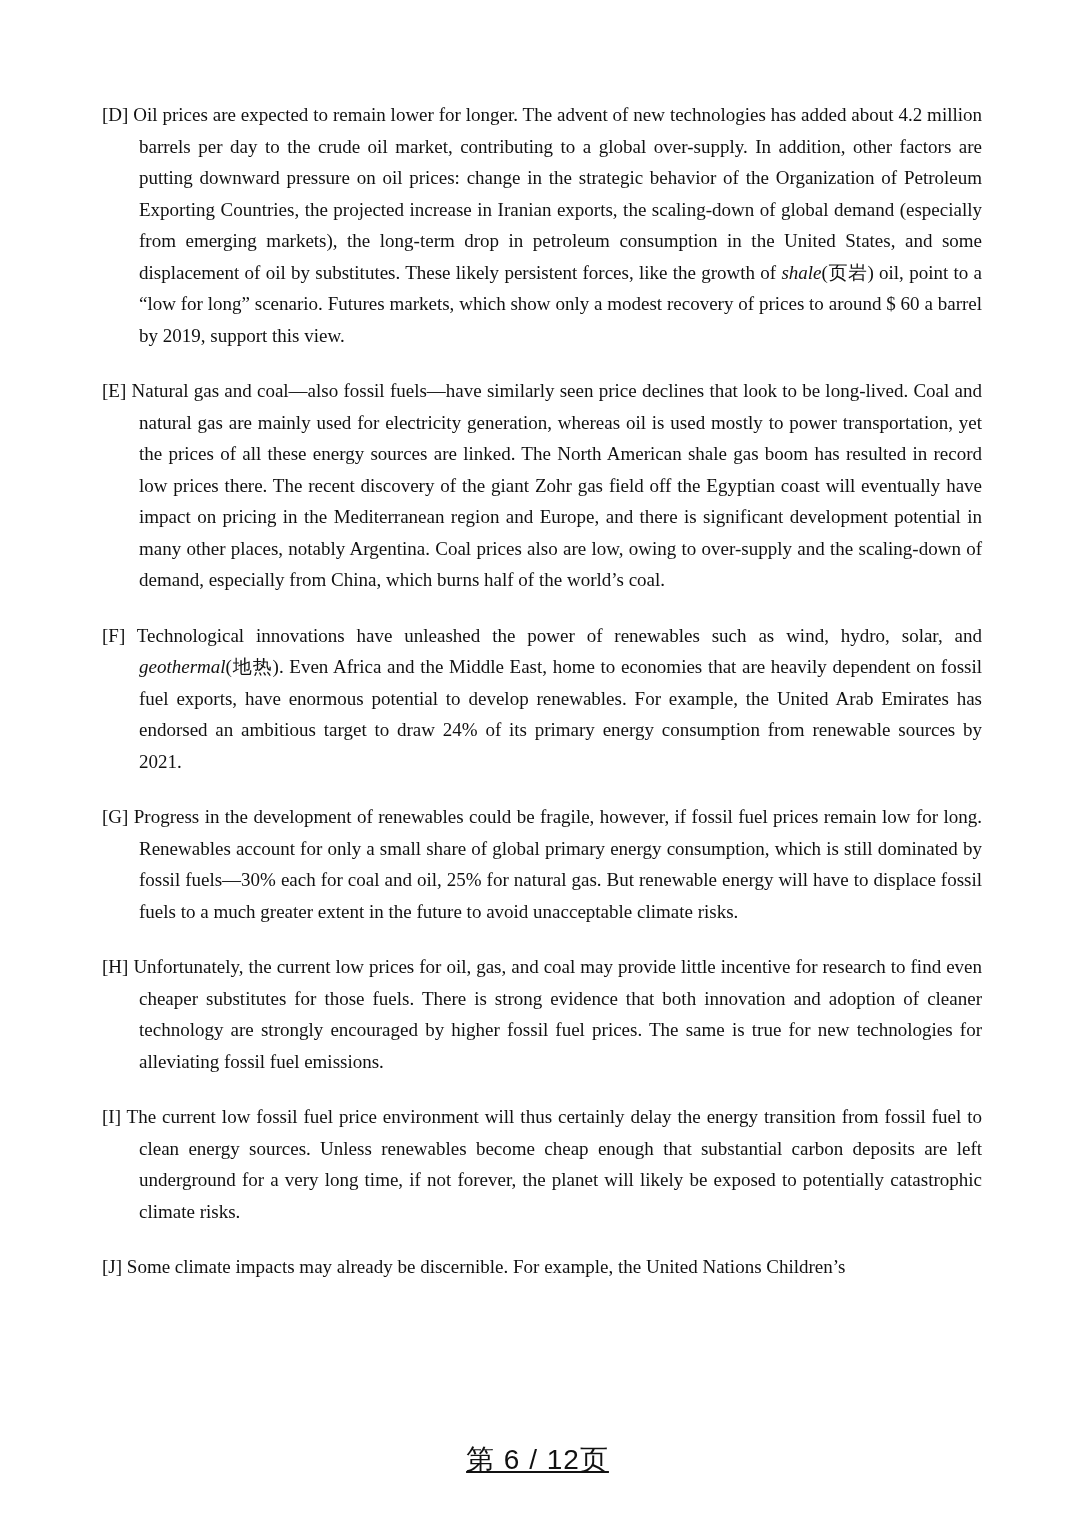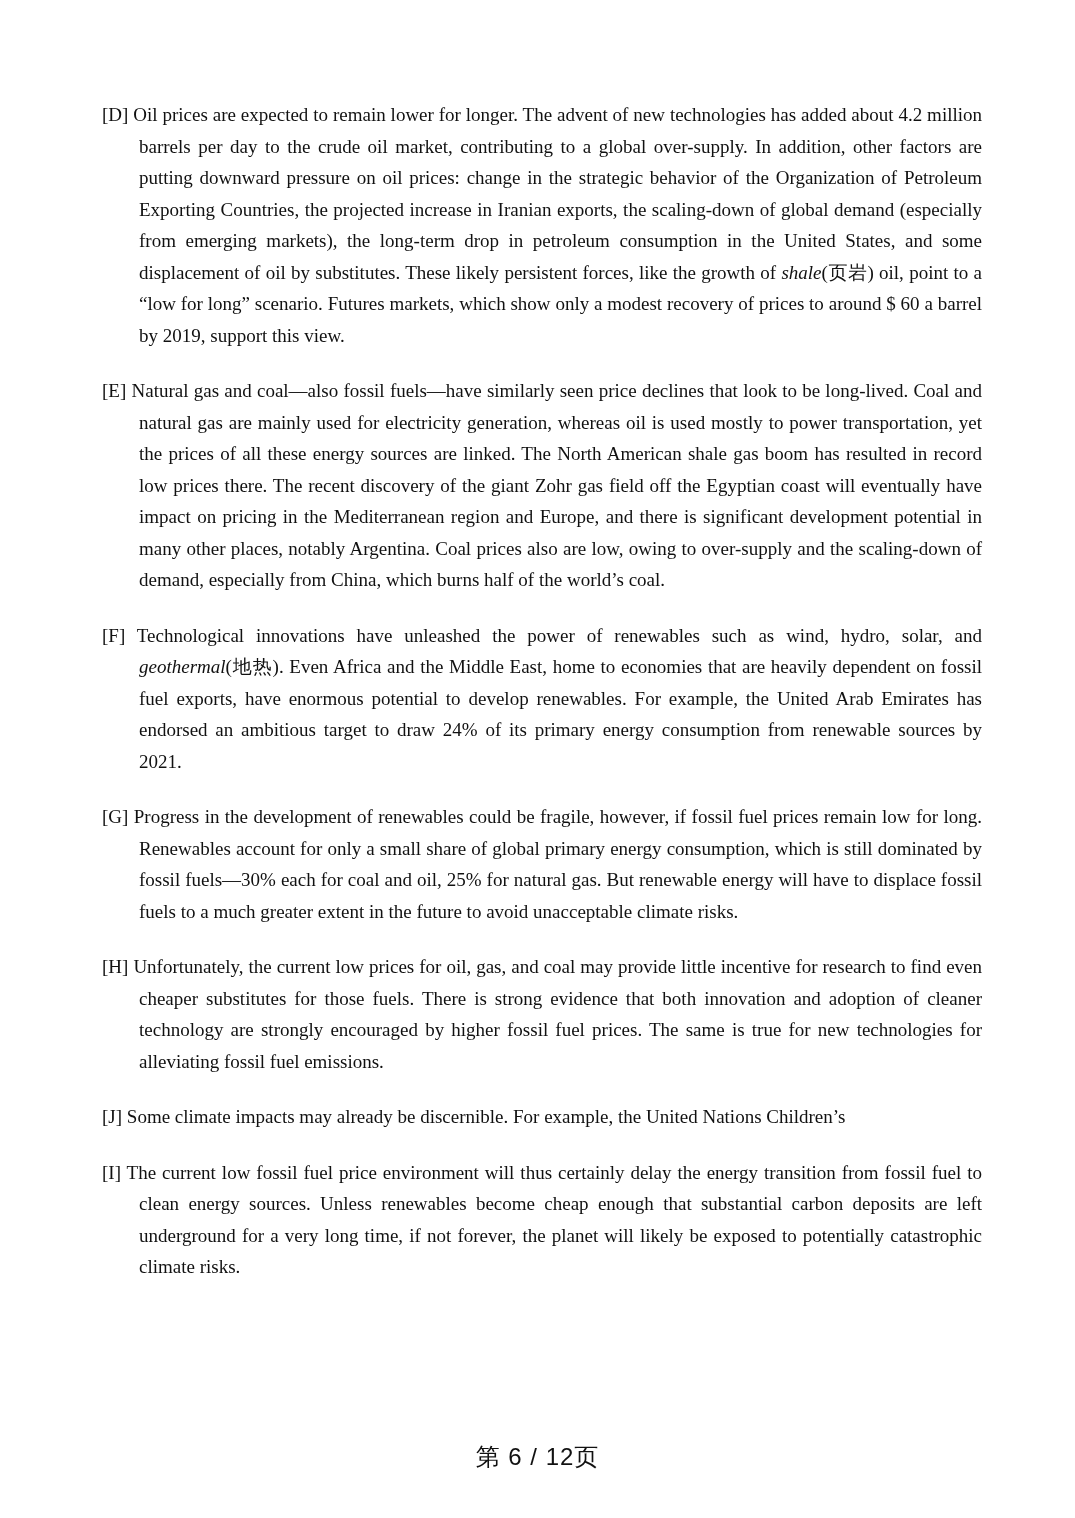--- a/index.html
+++ b/index.html
@@ -35,34 +35,35 @@
   .italic {
     font-style: italic;
   }
   .footer {
     position: absolute;
     left: 0;
     top: 1441px;
     width: 1075px;
     text-align: center;
     font-family: "Liberation Sans", sans-serif;
-    font-size: 24px;
+    font-size: 28px;
     color: #111111;
     letter-spacing: 1px;
+    text-decoration: underline;
   }
 </style>
 </head>
 <body>
 
 <div class="page">
   <main class="content" id="paragraphs">
       <p class="para"><span>[D]</span> <span>Oil prices are expected to remain lower for longer. The advent of new technologies has added about 4.2 million barrels per day to the crude oil market, contributing to a global over-supply. In addition, other factors are putting downward pressure on oil prices: change in the strategic behavior of the Organization of Petroleum Exporting Countries, the projected increase in Iranian exports, the scaling-down of global demand (especially from emerging markets), the long-term drop in petroleum consumption in the United States, and some displacement of oil by substitutes. These likely persistent forces, like the growth of </span><span class="italic">shale</span><span>(页岩) oil, point to a “low for long” scenario. Futures markets, which show only a modest recovery of prices to around $ 60 a barrel by 2019, support this view.</span></p>
       <p class="para"><span>[E]</span> <span>Natural gas and coal—also fossil fuels—have similarly seen price declines that look to be long-lived. Coal and natural gas are mainly used for electricity generation, whereas oil is used mostly to power transportation, yet the prices of all these energy sources are linked. The North American shale gas boom has resulted in record low prices there. The recent discovery of the giant Zohr gas field off the Egyptian coast will eventually have impact on pricing in the Mediterranean region and Europe, and there is significant development potential in many other places, notably Argentina. Coal prices also are low, owing to over-supply and the scaling-down of demand, especially from China, which burns half of the world’s coal.</span></p>
       <p class="para"><span>[F]</span> <span>Technological innovations have unleashed the power of renewables such as wind, hydro, solar, and </span><span class="italic">geothermal</span><span>(地热). Even Africa and the Middle East, home to economies that are heavily dependent on fossil fuel exports, have enormous potential to develop renewables. For example, the United Arab Emirates has endorsed an ambitious target to draw 24% of its primary energy consumption from renewable sources by 2021.</span></p>
       <p class="para"><span>[G]</span> <span>Progress in the development of renewables could be fragile, however, if fossil fuel prices remain low for long. Renewables account for only a small share of global primary energy consumption, which is still dominated by fossil fuels—30% each for coal and oil, 25% for natural gas. But renewable energy will have to displace fossil fuels to a much greater extent in the future to avoid unacceptable climate risks.</span></p>
       <p class="para"><span>[H]</span> <span>Unfortunately, the current low prices for oil, gas, and coal may provide little incentive for research to find even cheaper substitutes for those fuels. There is strong evidence that both innovation and adoption of cleaner technology are strongly encouraged by higher fossil fuel prices. The same is true for new technologies for alleviating fossil fuel emissions.</span></p>
+      <p class="para"><span>[I]</span> <span>The current low fossil fuel price environment will thus certainly delay the energy transition from fossil fuel to clean energy sources. Unless renewables become cheap enough that substantial carbon deposits are left underground for a very long time, if not forever, the planet will likely be exposed to potentially catastrophic climate risks.</span></p>
       <p class="para"><span>[J]</span> <span>Some climate impacts may already be discernible. For example, the United Nations Children’s</span></p>
-      <p class="para"><span>[I]</span> <span>The current low fossil fuel price environment will thus certainly delay the energy transition from fossil fuel to clean energy sources. Unless renewables become cheap enough that substantial carbon deposits are left underground for a very long time, if not forever, the planet will likely be exposed to potentially catastrophic climate risks.</span></p>
     </main>
   <footer class="footer">
     <span>第 6 / 12页</span>
   </footer>
 </div>
 
 </body></html>

